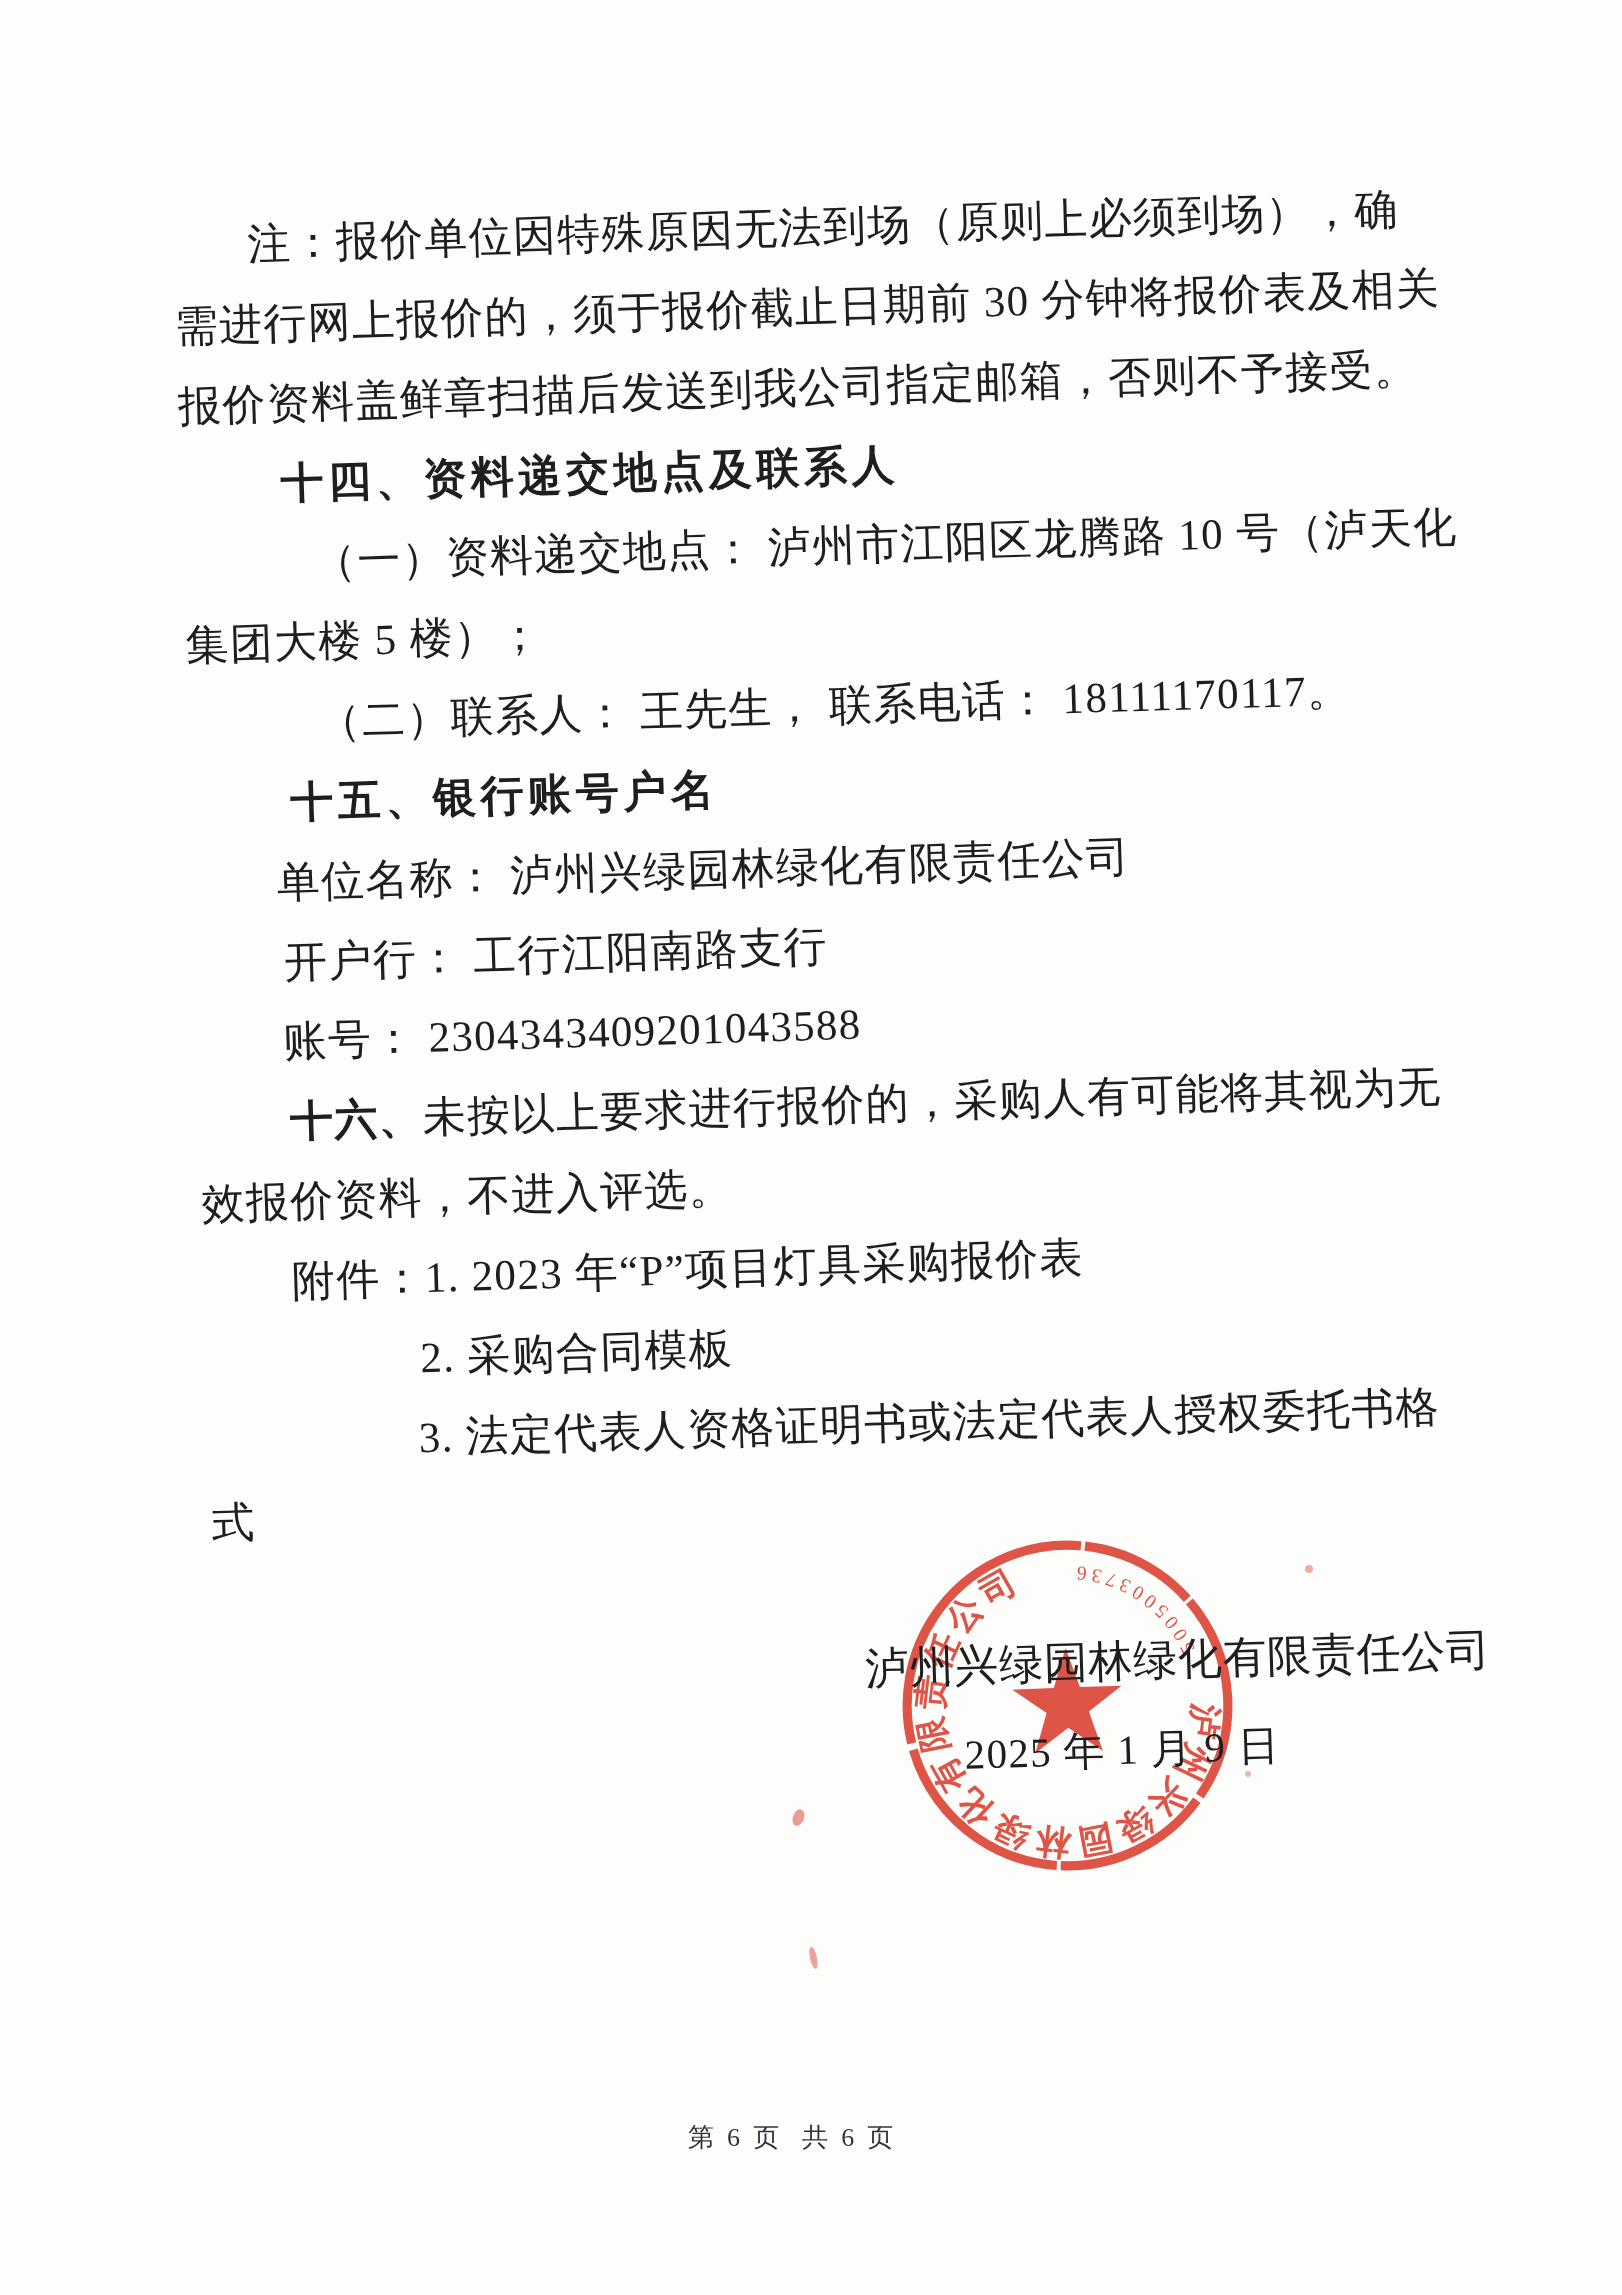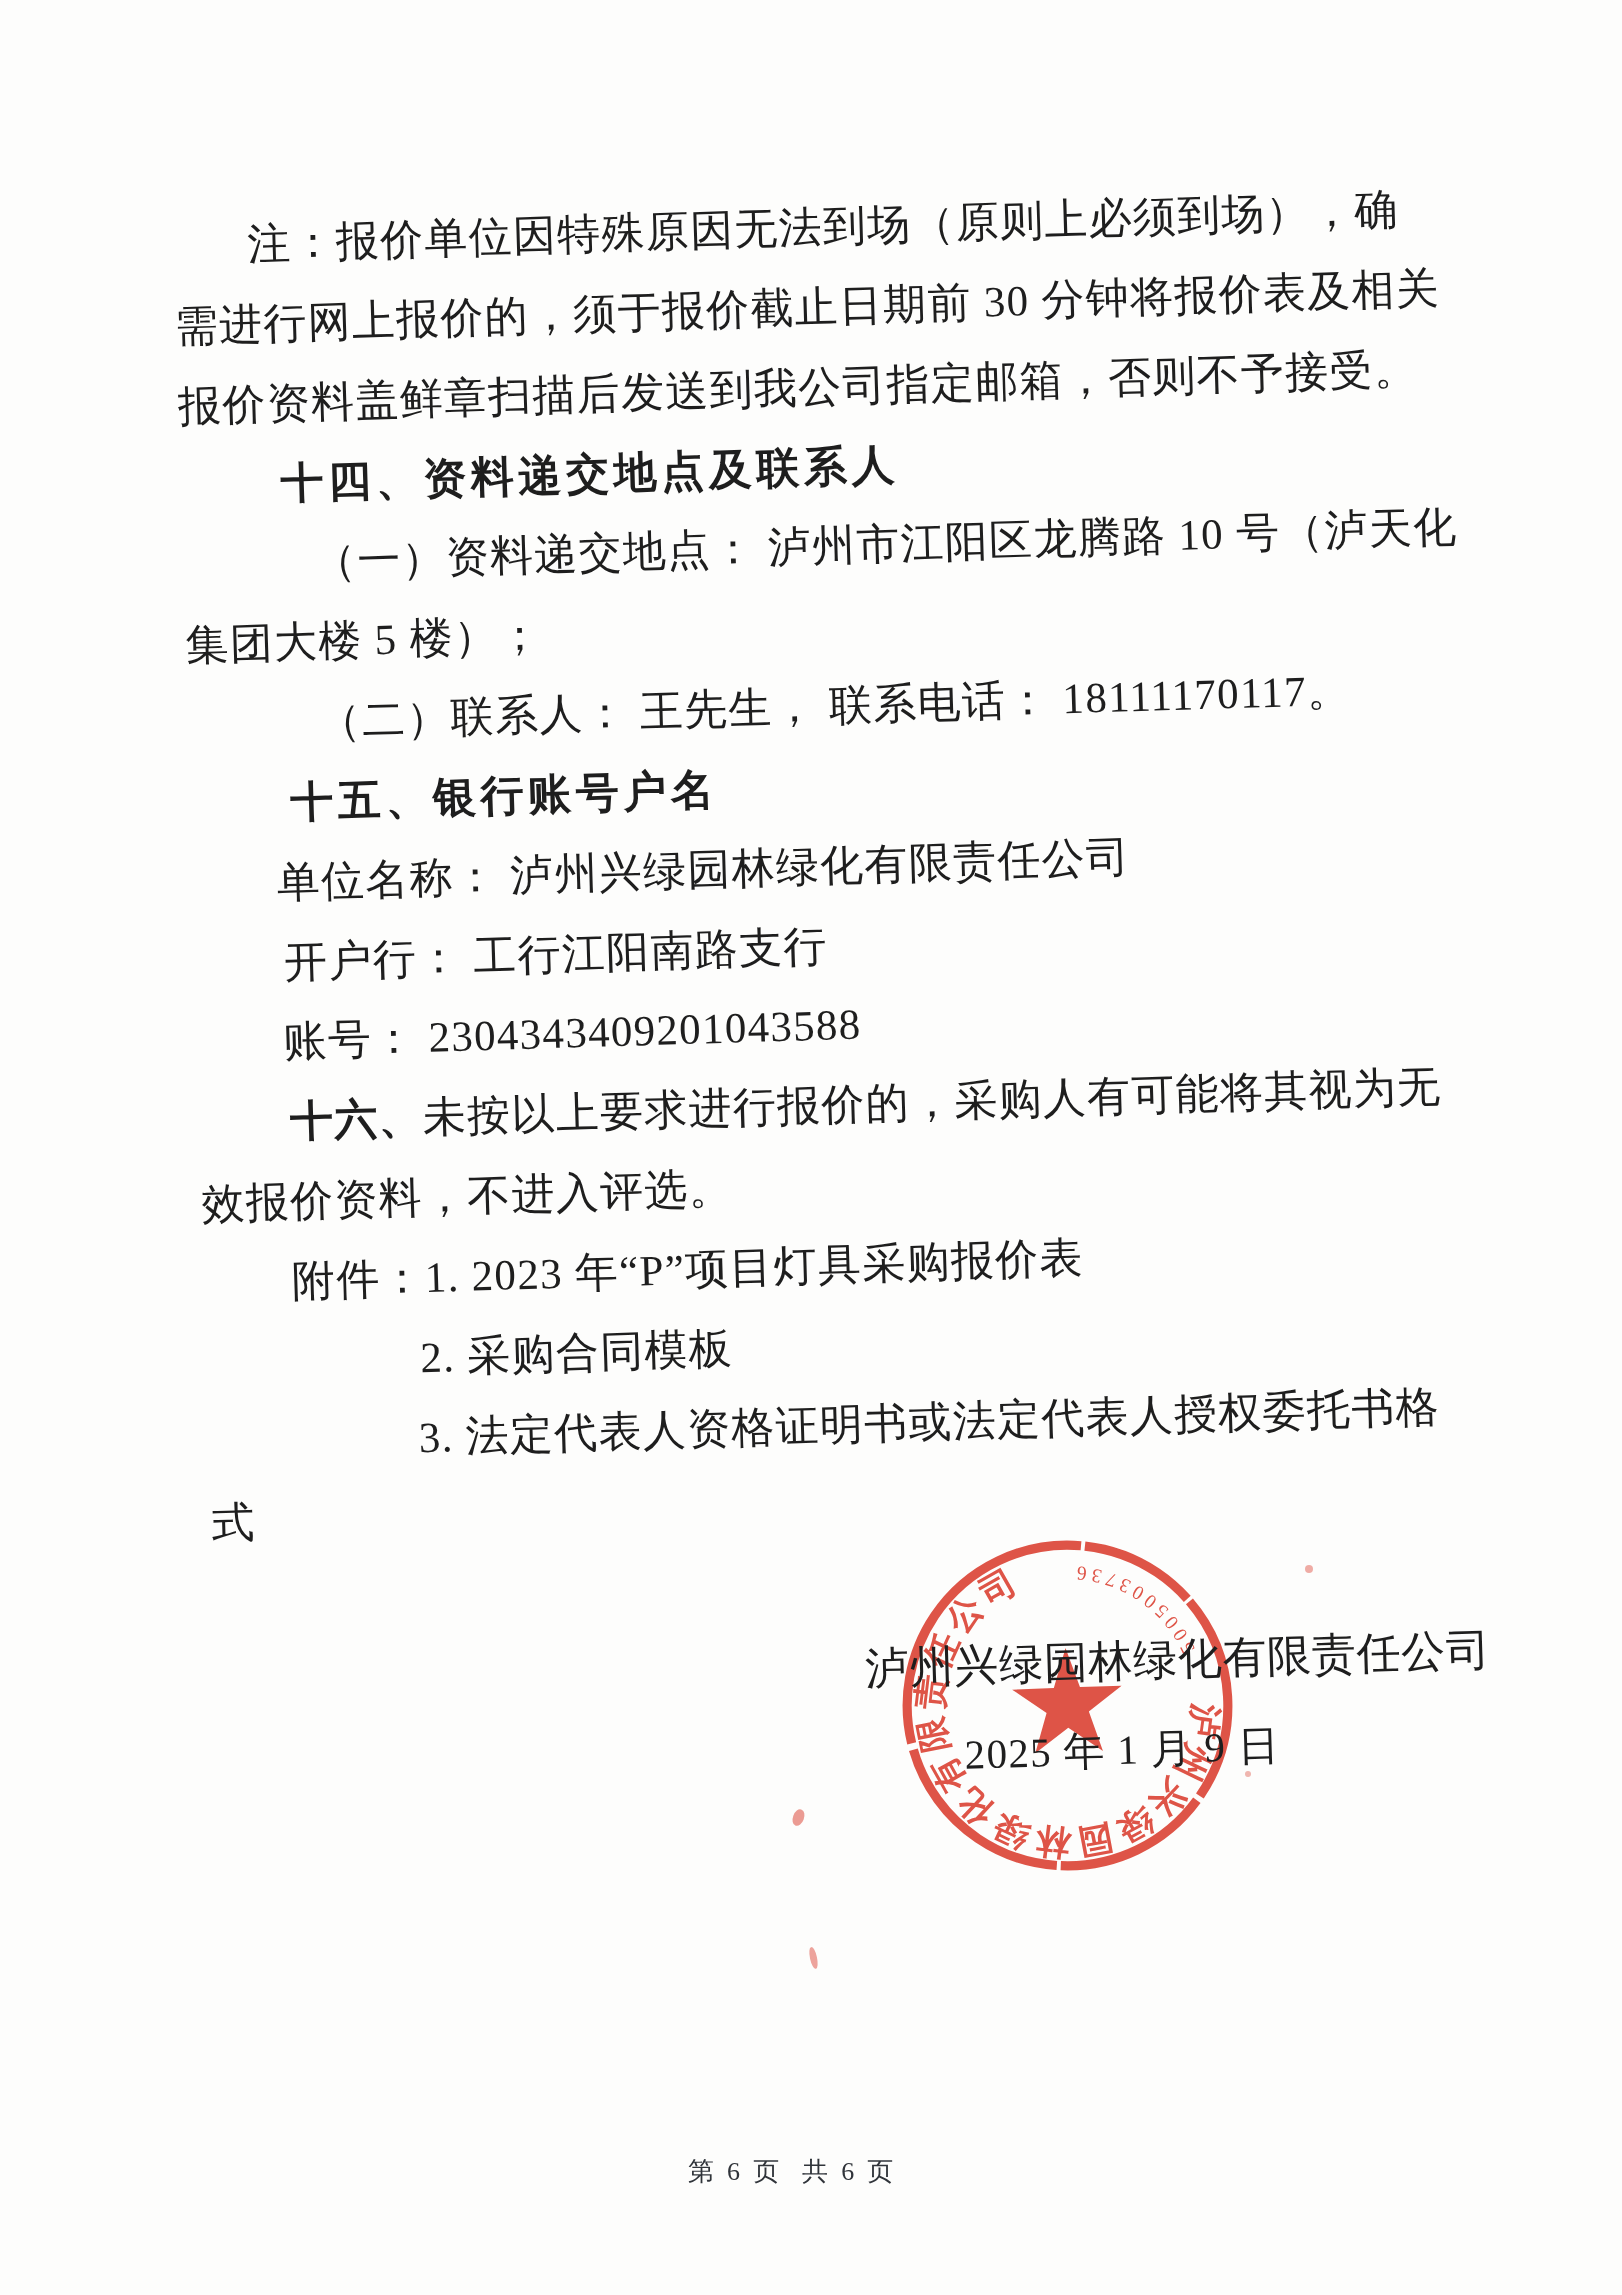--- a/index.html
+++ b/index.html
@@ -42,21 +42,21 @@
   .l14{left:278px;top:1244px}
   .l15{left:404px;top:1324px}
   .l16{left:400px;top:1404px}
   .l17{left:190px;top:1483px}
 
   .sig-company{left:839px;top:1649px;font-size:44px;letter-spacing:0.7px}
   .sig-date{left:936px;top:1739px;font-size:41px;letter-spacing:1.3px}
 
   .footer{
     position:absolute;left:688px;top:2120px;
-    font-size:26px;letter-spacing:3.3px;color:#30343a;white-space:pre;margin-top:34px;
+    font-size:26px;letter-spacing:3.3px;color:#30343a;white-space:pre;
   }
 
   .stamp{
     position:absolute;left:898px;top:1536px;
     width:339px;height:339px;
     z-index:1;opacity:.92;
   }
   .speck{position:absolute;background:#dd4a3c;border-radius:50%;z-index:1;}
   .speck.a{left:793px;top:1809px;width:10.5px;height:17px;opacity:.55;transform:rotate(20deg)}
   .speck.b{left:1305px;top:1565px;width:7.9px;height:7.9px;opacity:.45}

